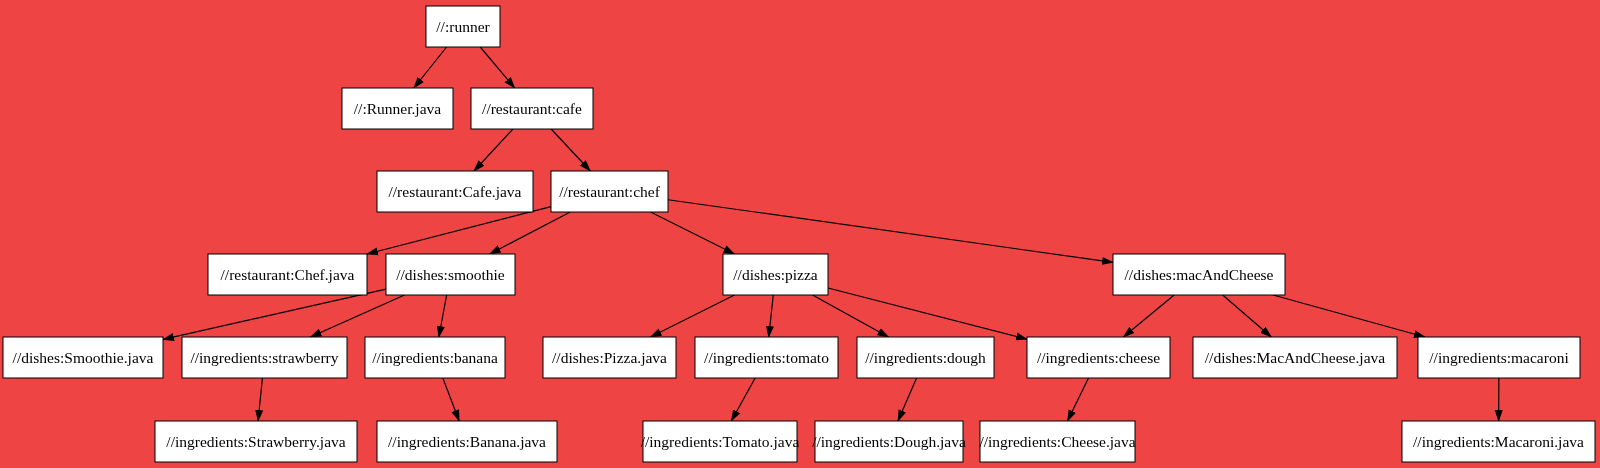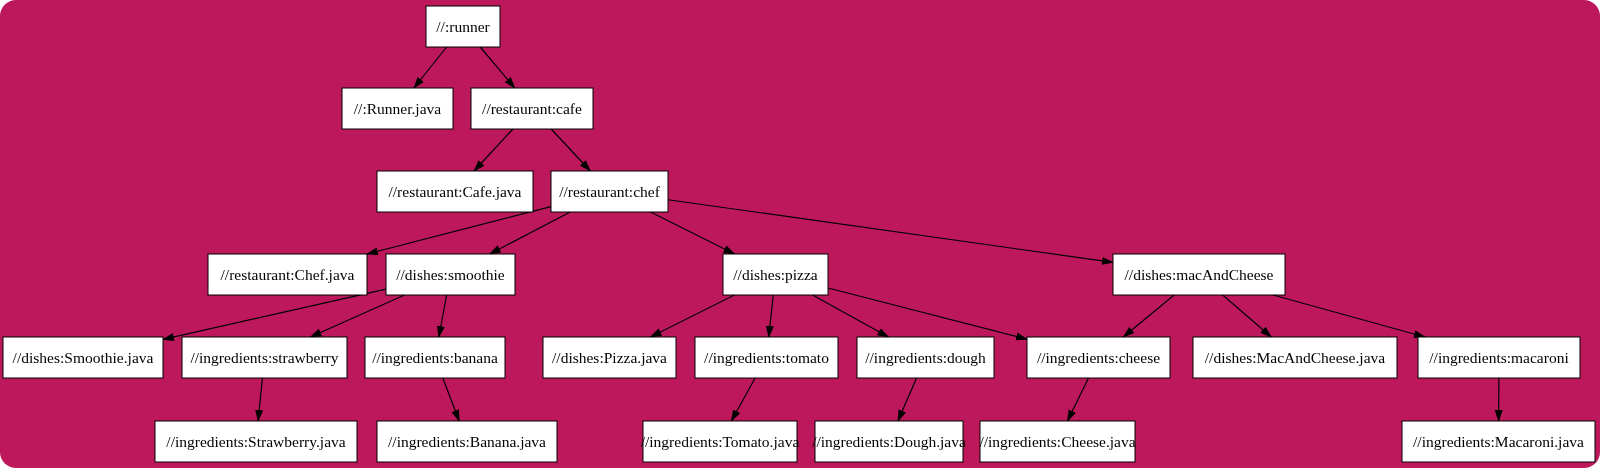--- a/index.html
+++ b/index.html
@@ -4,23 +4,22 @@
 <style>
   html, body {
     margin: 0;
     padding: 0;
     background: #ffffff;
   }
   .canvas {
     position: relative;
     width: 1600px;
     height: 468px;
-    background: #be185d;
+    background: #ef4444;
     font-family: "Liberation Serif", "DejaVu Serif", serif;
-    border-radius: 16px;
   }
   svg text {
     font-family: "Liberation Serif", "DejaVu Serif", serif;
     font-size: 15.5px;
   }
 </style>
 </head>
 <body>
 
 <div class="canvas">

